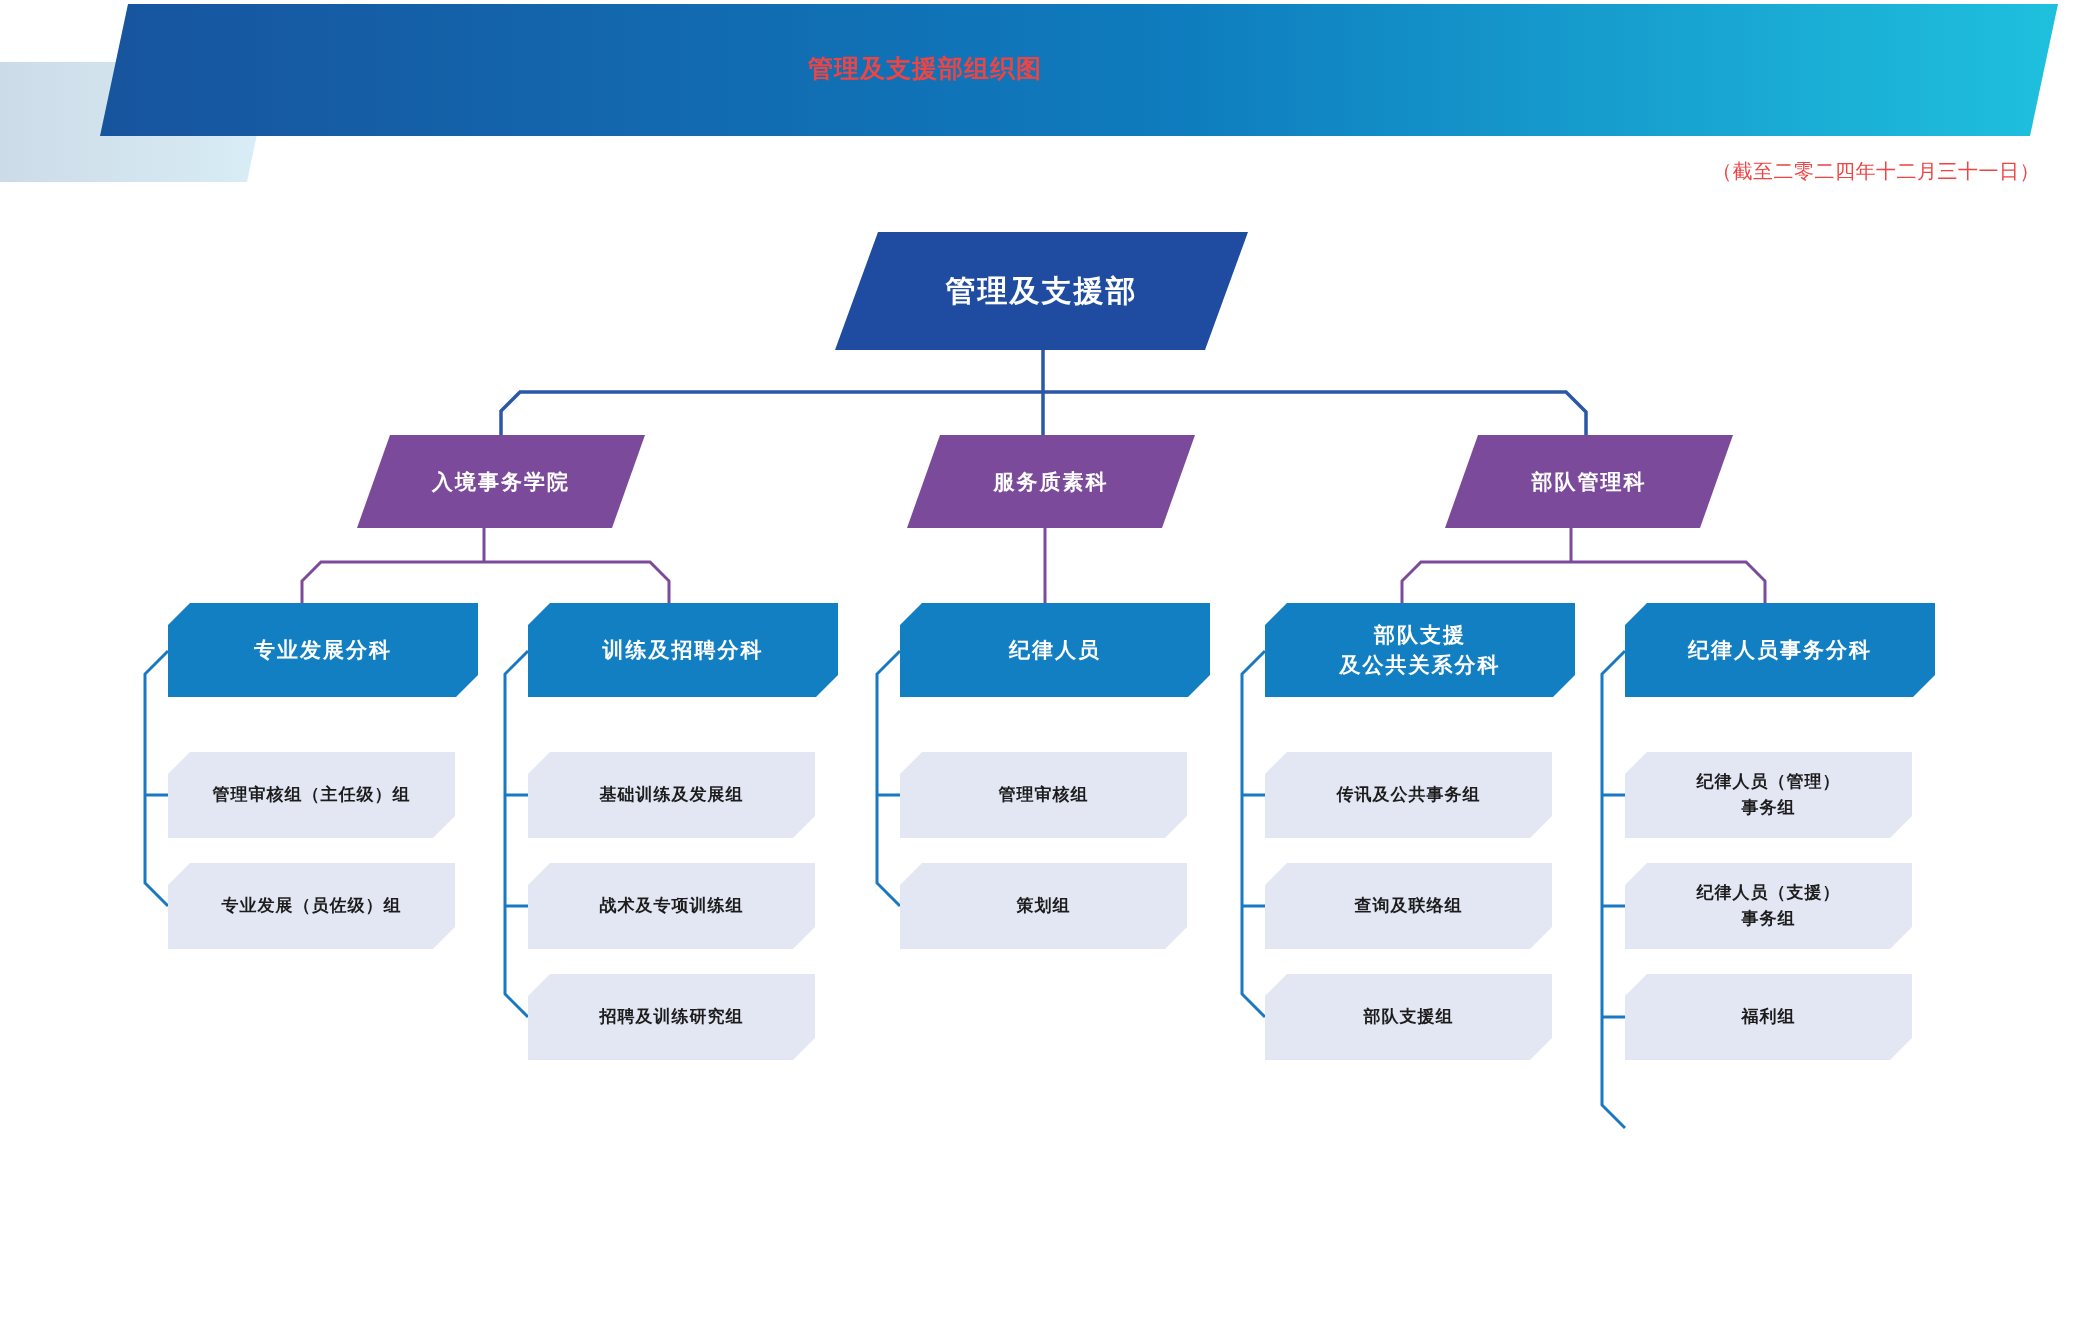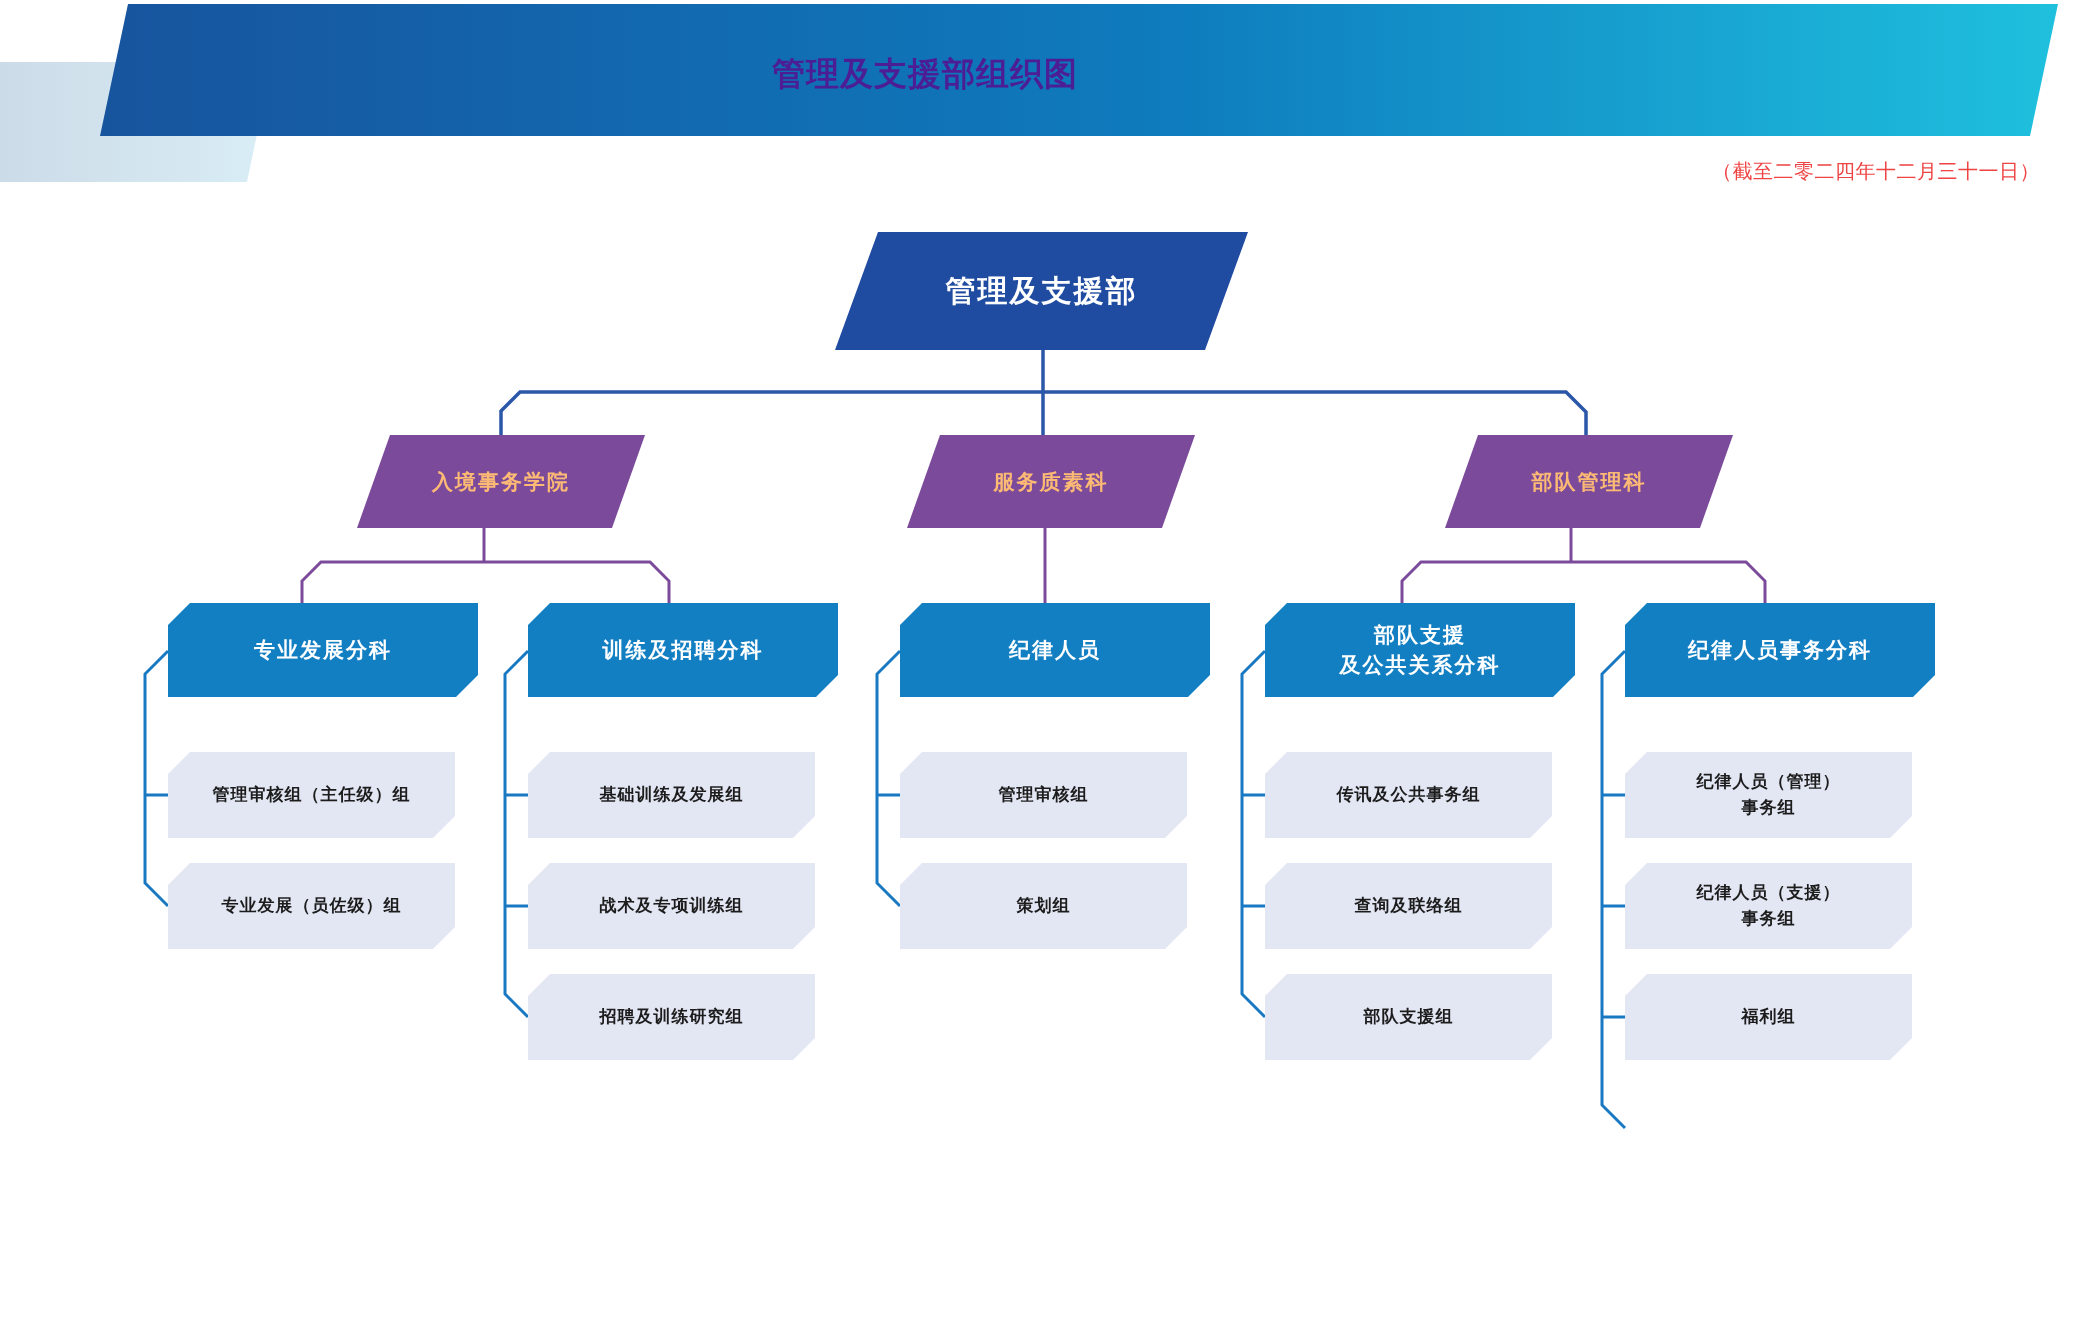--- a/index.html
+++ b/index.html
@@ -7,37 +7,37 @@
         font-family:"Liberation Sans",sans-serif;}
 
   
   .banner{position:absolute;left:100px;top:4px;width:1958px;height:132px;z-index:2;
           background:linear-gradient(90deg,#17549e 0%,#0e7cbe 55%,#1fc0de 100%);
           clip-path:polygon(28px 0,100% 0,calc(100% - 28px) 100%,0 100%);}
   .strip{position:absolute;left:0;top:62px;width:272px;height:120px;z-index:1;
          background:linear-gradient(90deg,#ccdbe8 0%,#d9eef6 100%);
          clip-path:polygon(0 0,100% 0,calc(100% - 25px) 100%,0 100%);}
   .title{position:absolute;left:525px;top:52px;width:800px;z-index:3;
-         text-align:center;font-size:33px;font-weight:700;color:#4c1d95;letter-spacing:1px;}
+         text-align:center;font-size:25px;font-weight:700;color:#ef4444;letter-spacing:1px;}
   .date-note{position:absolute;left:1560px;top:158px;width:480px;z-index:3;
          text-align:right;font-size:20px;color:#ef4444;letter-spacing:.5px;}
 
   
   .connectors{position:absolute;left:0;top:0;z-index:1;}
   .connectors path{fill:none;}
   .c-blue{stroke:#2b57a8;stroke-width:3.5;}
   .c-purple{stroke:#7b4a9b;stroke-width:3;}
   .c-lblue{stroke:#1878c2;stroke-width:3;}
 
   
   .box{position:absolute;z-index:3;display:flex;align-items:center;justify-content:center;
        text-align:center;white-space:pre-line;}
   .l1{background:#1f4ba1;color:#fff;font-size:30px;font-weight:700;letter-spacing:2px;
       clip-path:polygon(43px 0,100% 0,calc(100% - 43px) 100%,0 100%);}
-  .l2{background:#7b4a9b;color:#fdba74;font-size:21px;font-weight:600;letter-spacing:2px;
+  .l2{background:#7b4a9b;color:#ffffff;font-size:21px;font-weight:600;letter-spacing:2px;
       top:435px;width:288px;height:93px;
       clip-path:polygon(33px 0,100% 0,calc(100% - 33px) 100%,0 100%);}
   .l3{background:#137fc3;color:#fff;font-size:21px;font-weight:700;letter-spacing:2px;line-height:30px;
       top:603px;width:310px;height:94px;
       clip-path:polygon(22px 0,100% 0,100% calc(100% - 22px),calc(100% - 22px) 100%,0 100%,0 22px);}
   .l4{background:#e3e7f4;color:#1c1c1c;font-size:17px;font-weight:600;letter-spacing:1px;line-height:26px;
       width:287px;height:86px;
       clip-path:polygon(22px 0,100% 0,100% calc(100% - 22px),calc(100% - 22px) 100%,0 100%,0 22px);}
 </style>
 </head>

